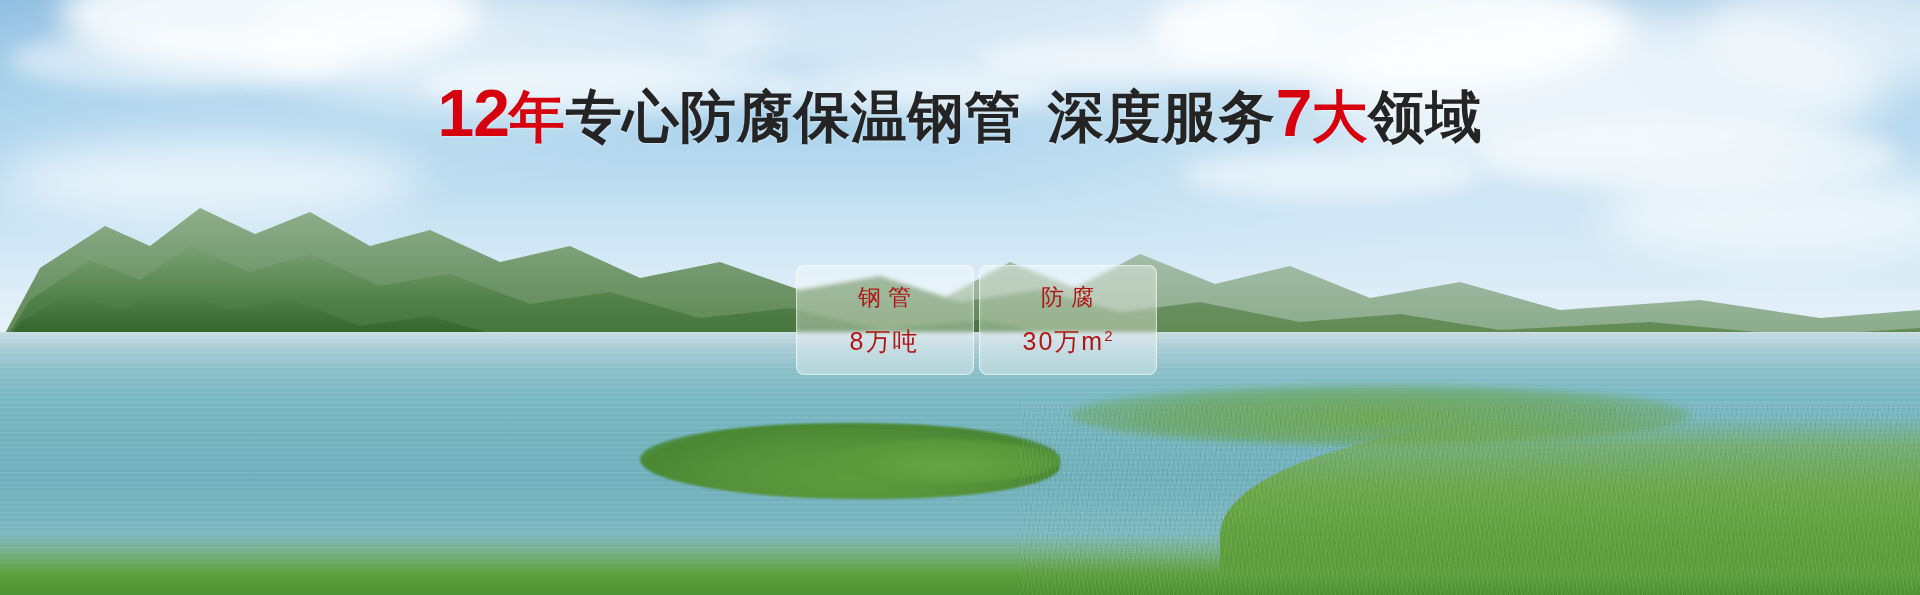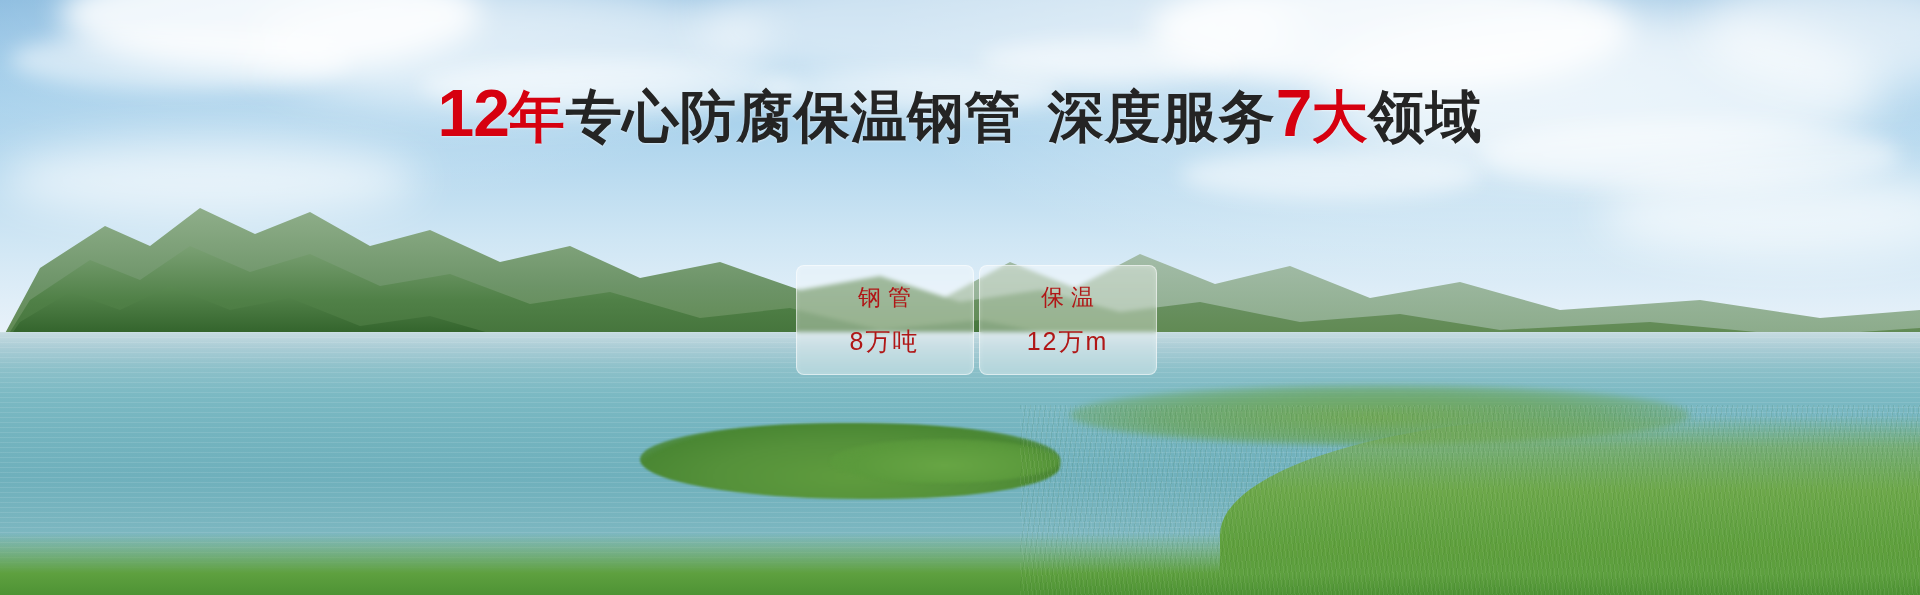--- a/index.html
+++ b/index.html
@@ -345,22 +345,22 @@
     </div>
 
 
     <div class="cards">
 
       <div class="card">
         <div class="c-label">钢管</div>
         <div class="c-value"><span>8万吨</span><sup></sup></div>
       </div>
 
-
       <div class="card">
-        <div class="c-label">保温</div>
-        <div class="c-value"><span>12万m</span><sup></sup></div>
+        <div class="c-label">防腐</div>
+        <div class="c-value"><span>30万m</span><sup>2</sup></div>
       </div>
+
 
     </div>
 
   </div>
 </div>
 
 </body></html>

